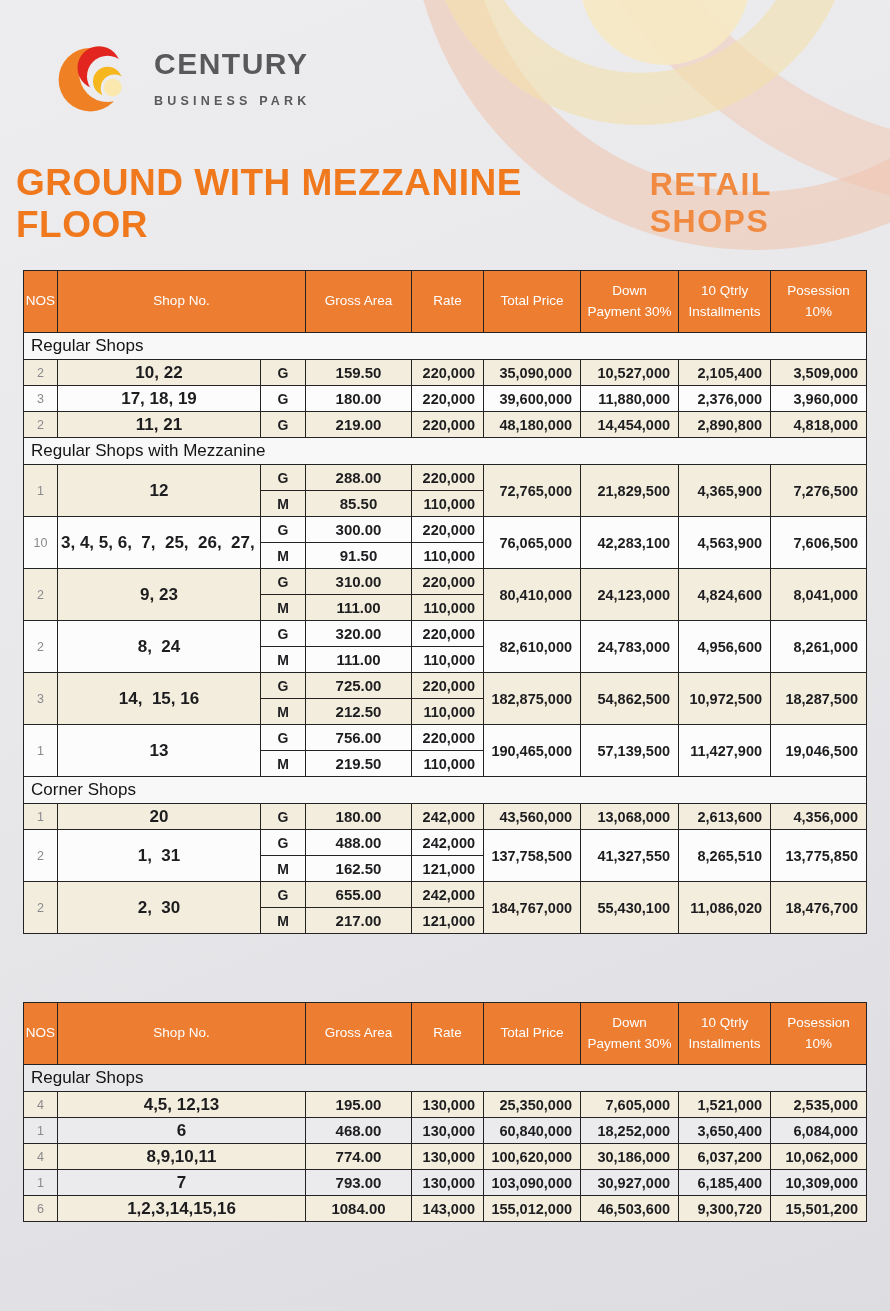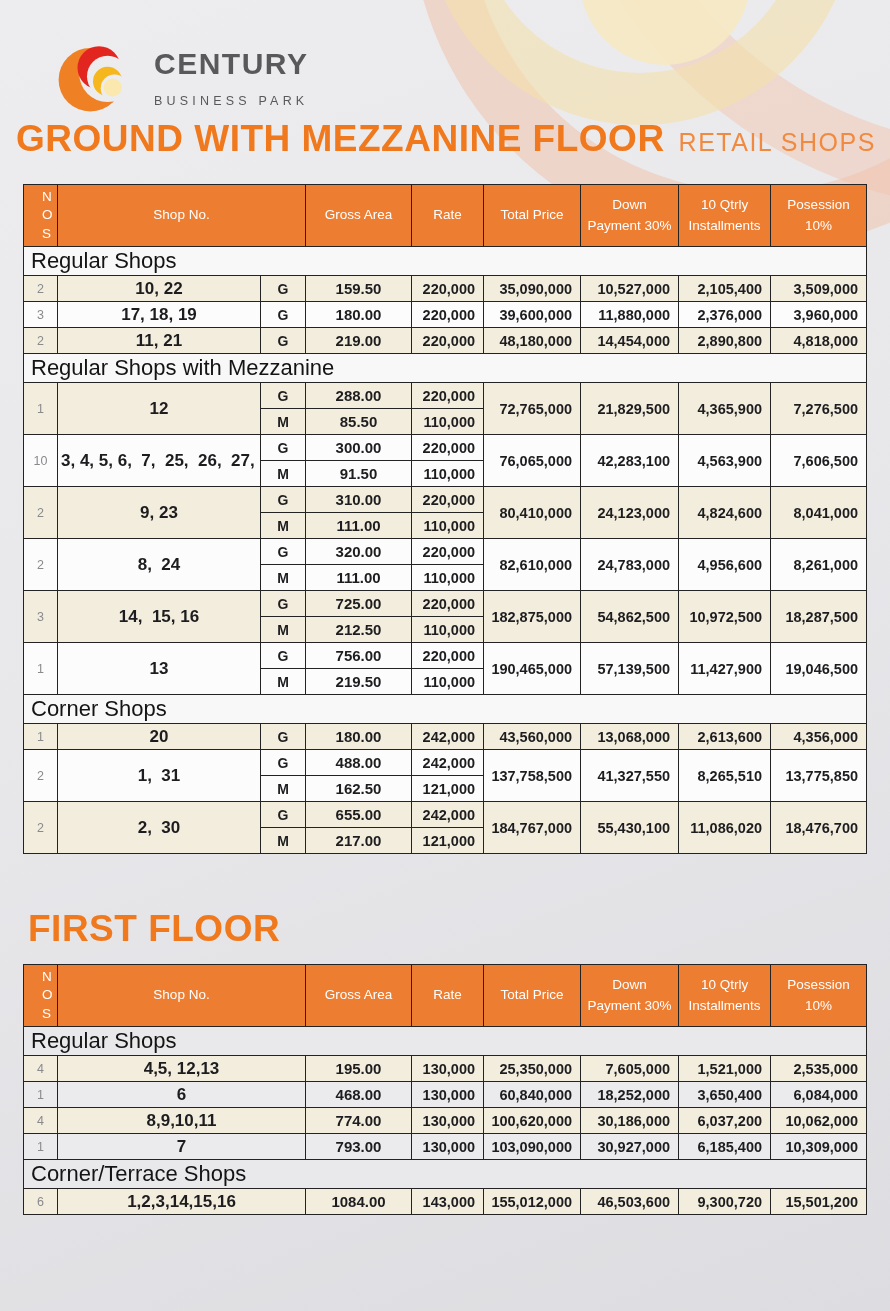--- a/index.html
+++ b/index.html
@@ -17,39 +17,39 @@
   .decor{position:absolute;border-radius:50%;z-index:0;pointer-events:none;}
   .decor-1{left:580px;top:-105px;width:170px;height:170px;background:#F6E9C3;opacity:.9;}
   .decor-2{left:425px;top:-305px;width:430px;height:430px;border:52px solid #F3E0AC;opacity:.62;}
   .decor-3{left:410px;top:-440px;width:690px;height:690px;border:58px solid #F1C2AC;opacity:.55;}
   .decor-4{left:545px;top:-710px;width:920px;height:920px;border:64px solid #F2C5AF;opacity:.5;}
   .content{position:relative;z-index:1;}
 
   .logo-row{display:flex;align-items:center;gap:12px;padding:38px 0 0 56px;}
   .logo-mark{width:86px;height:80px;flex:0 0 auto;}
   .brand{font-size:30px;font-weight:bold;color:#59595B;letter-spacing:1.5px;line-height:1.05;}
-  .tagline{font-size:12.5px;font-weight:normal;color:#59595B;letter-spacing:4.2px;margin-top:15px;}
+  .tagline{font-size:12.5px;font-weight:bold;color:#59595B;letter-spacing:4.2px;margin-top:15px;}
 
   .sheet-title{display:flex;align-items:baseline;gap:14px;margin:0;padding-left:28px;}
   .sheet-title .main{font-size:37px;font-weight:bold;color:#F0791E;letter-spacing:.5px;}
-  .sheet-title .sub{font-size:25px;font-weight:normal;color:#F18A41;letter-spacing:1.5px;}
-  .sheet-0 .sheet-title{padding-left:16px;}
+  .sheet-title .sub{font-size:32px;font-weight:bold;color:#F18A41;letter-spacing:1.5px;}
+  .sheet-0 .sheet-title{margin-top:44px;padding-left:16px;}
   .sheet-1 .sheet-title{margin-top:54px;}
 
   table.price{border-collapse:collapse;table-layout:fixed;width:843px;margin:24px 0 0 23px;}
   .sheet-1 table.price{margin-top:14px;}
   th,td{border:1.5px solid #232323;overflow:hidden;}
   thead th{
     background:#ED7D31;color:#fff;font-weight:normal;font-size:13.5px;
     line-height:1.5;height:62px;padding:0 3px;text-align:center;
   }
-  th.th-nos{word-break:break-all;line-height:1.35;padding:0 18px;}
+  th.th-nos{word-break:break-all;line-height:1.35;padding:0 0;}
   td{height:26px;padding:0 3px;color:#1d1d1f;text-align:center;}
   td.group-label{
-    font-size:22px;text-align:left;padding:1px 7px;height:27px;color:#141414;font-weight:normal;
+    font-size:17px;text-align:left;padding:1px 7px;height:27px;color:#141414;font-weight:normal;
   }
   .sheet-0 td.group-label{background:#F8F8F9;}
   .sheet-1 td.group-label{background:#E9E9EC;}
   .c-nos{color:#8a8a8d;font-size:12.5px;font-weight:normal;}
   .c-shop{font-weight:bold;font-size:17px;white-space:pre;}
   .c-level{font-weight:bold;font-size:14px;}
   .c-gross{font-weight:bold;font-size:15px;}
   .num{text-align:right;padding-right:8px;font-weight:bold;font-size:14.5px;}
   tr.cream>td{background:#F3EDDE;}
   .sheet-0 tr.plain>td{background:#FCFCFD;}
@@ -309,21 +309,20 @@
               <td class="c-level">M</td>
               <td class="c-gross">217.00</td>
               <td class="num">121,000</td>
             </tr>
           </tbody>
         </table>
     </section>
 
     <section class="sheet sheet-1">
       <h1 class="sheet-title">
-        <span class="main">FIRST FLOOR</span>
       </h1>
       <table class="price">
           <colgroup>
             <col style="width: 34px;">
             <col style="width: 203px;">
             <col style="width: 45px;">
             <col style="width: 106px;">
             <col style="width: 72px;">
             <col style="width: 97px;">
             <col style="width: 98px;">
@@ -379,23 +378,20 @@
             <tr class="plain">
               <td class="c-nos">1</td>
               <td class="c-shop" colspan="2">7</td>
               <td class="c-gross">793.00</td>
               <td class="num">130,000</td>
               <td class="num">103,090,000</td>
               <td class="num">30,927,000</td>
               <td class="num">6,185,400</td>
               <td class="num">10,309,000</td>
             </tr>
-            <tr>
-              <td class="group-label" colspan="9">Corner/Terrace Shops</td>
-            </tr>
             <tr class="cream">
               <td class="c-nos">6</td>
               <td class="c-shop" colspan="2">1,2,3,14,15,16</td>
               <td class="c-gross">1084.00</td>
               <td class="num">143,000</td>
               <td class="num">155,012,000</td>
               <td class="num">46,503,600</td>
               <td class="num">9,300,720</td>
               <td class="num">15,501,200</td>
             </tr>

